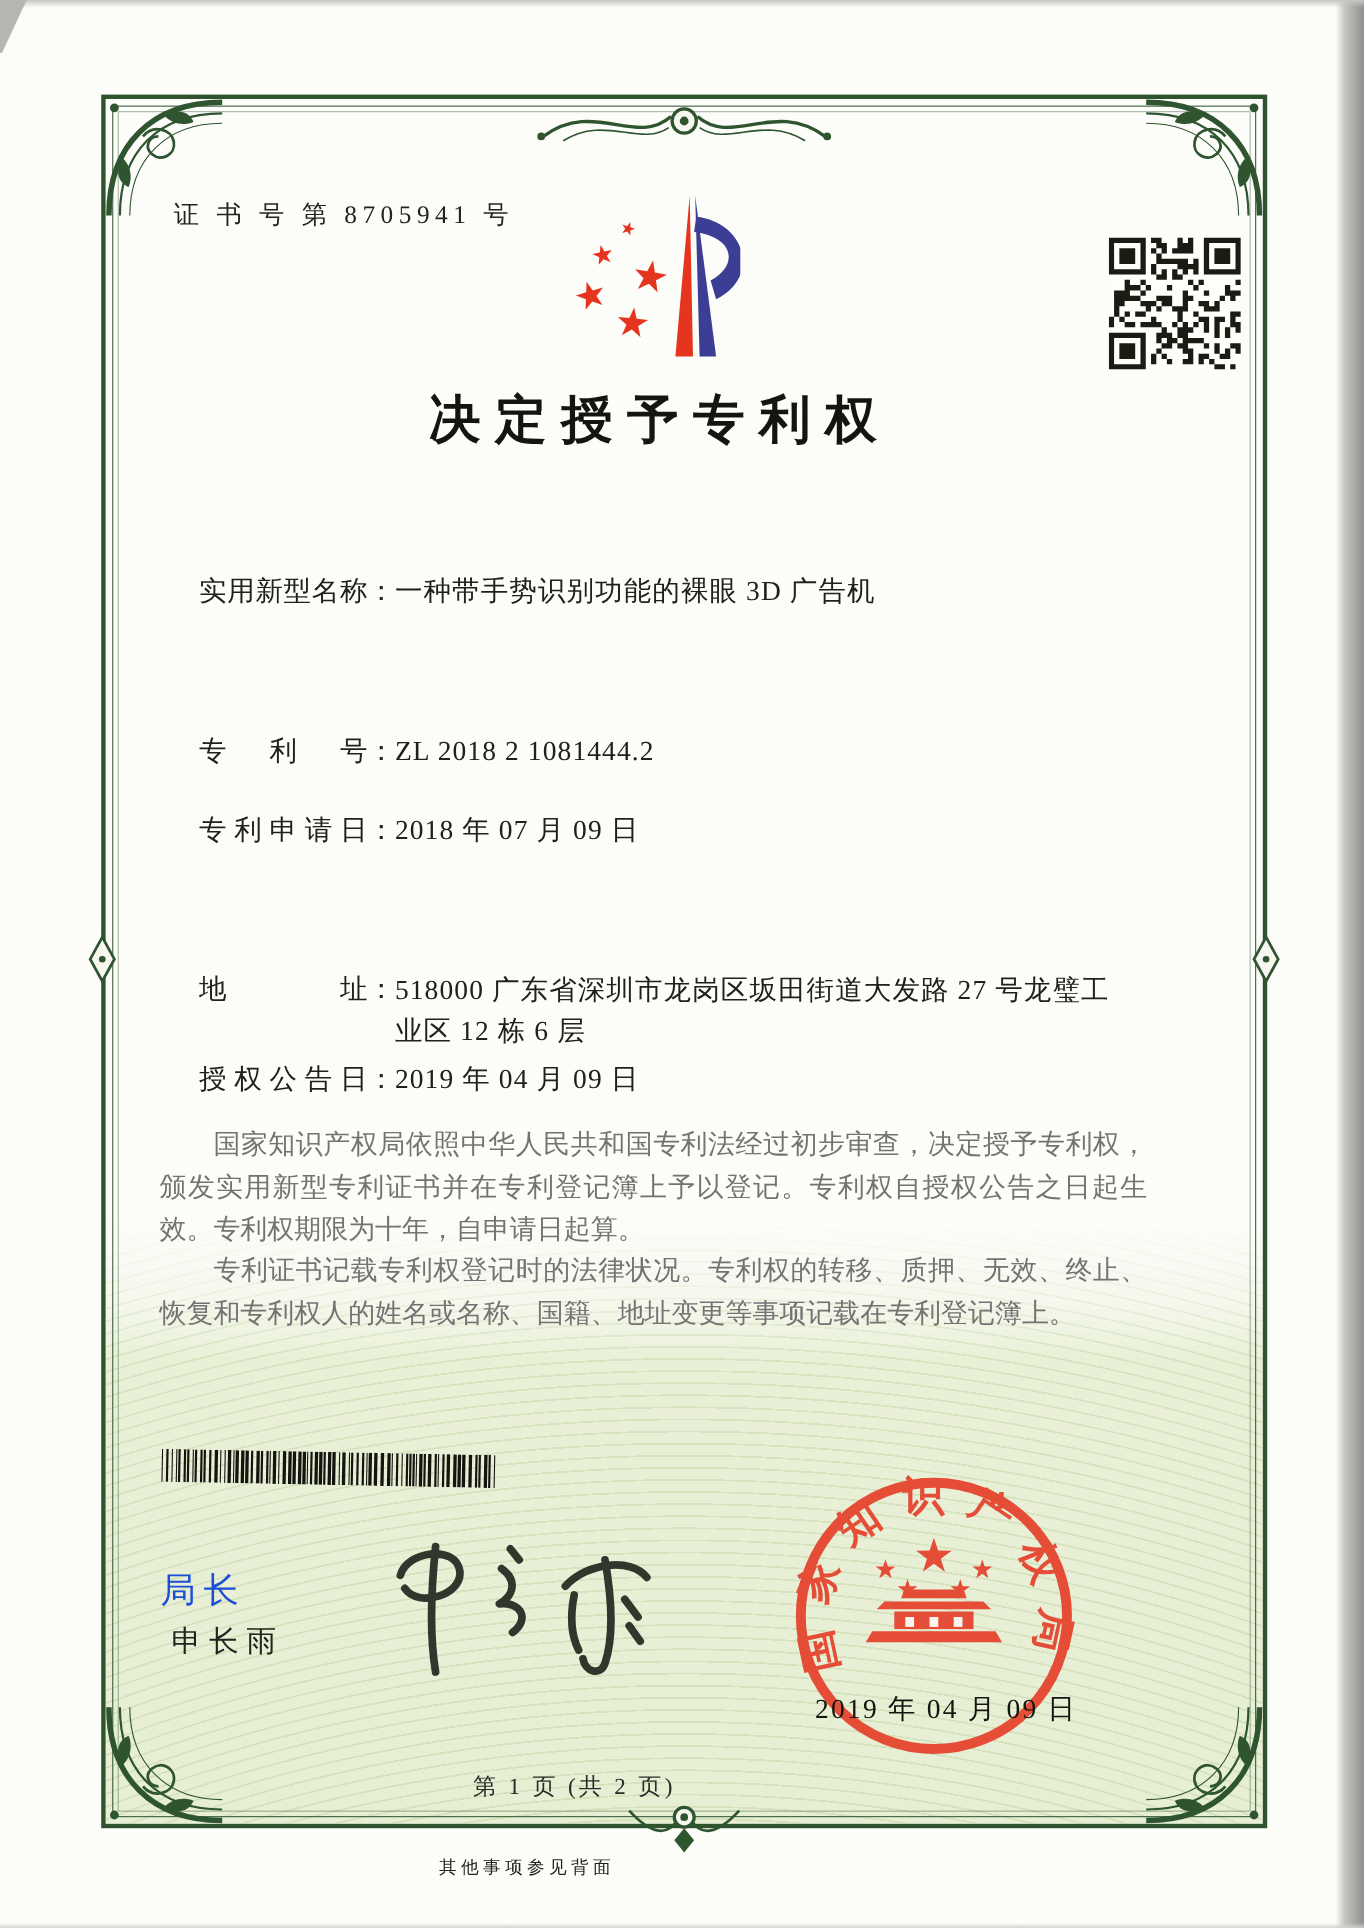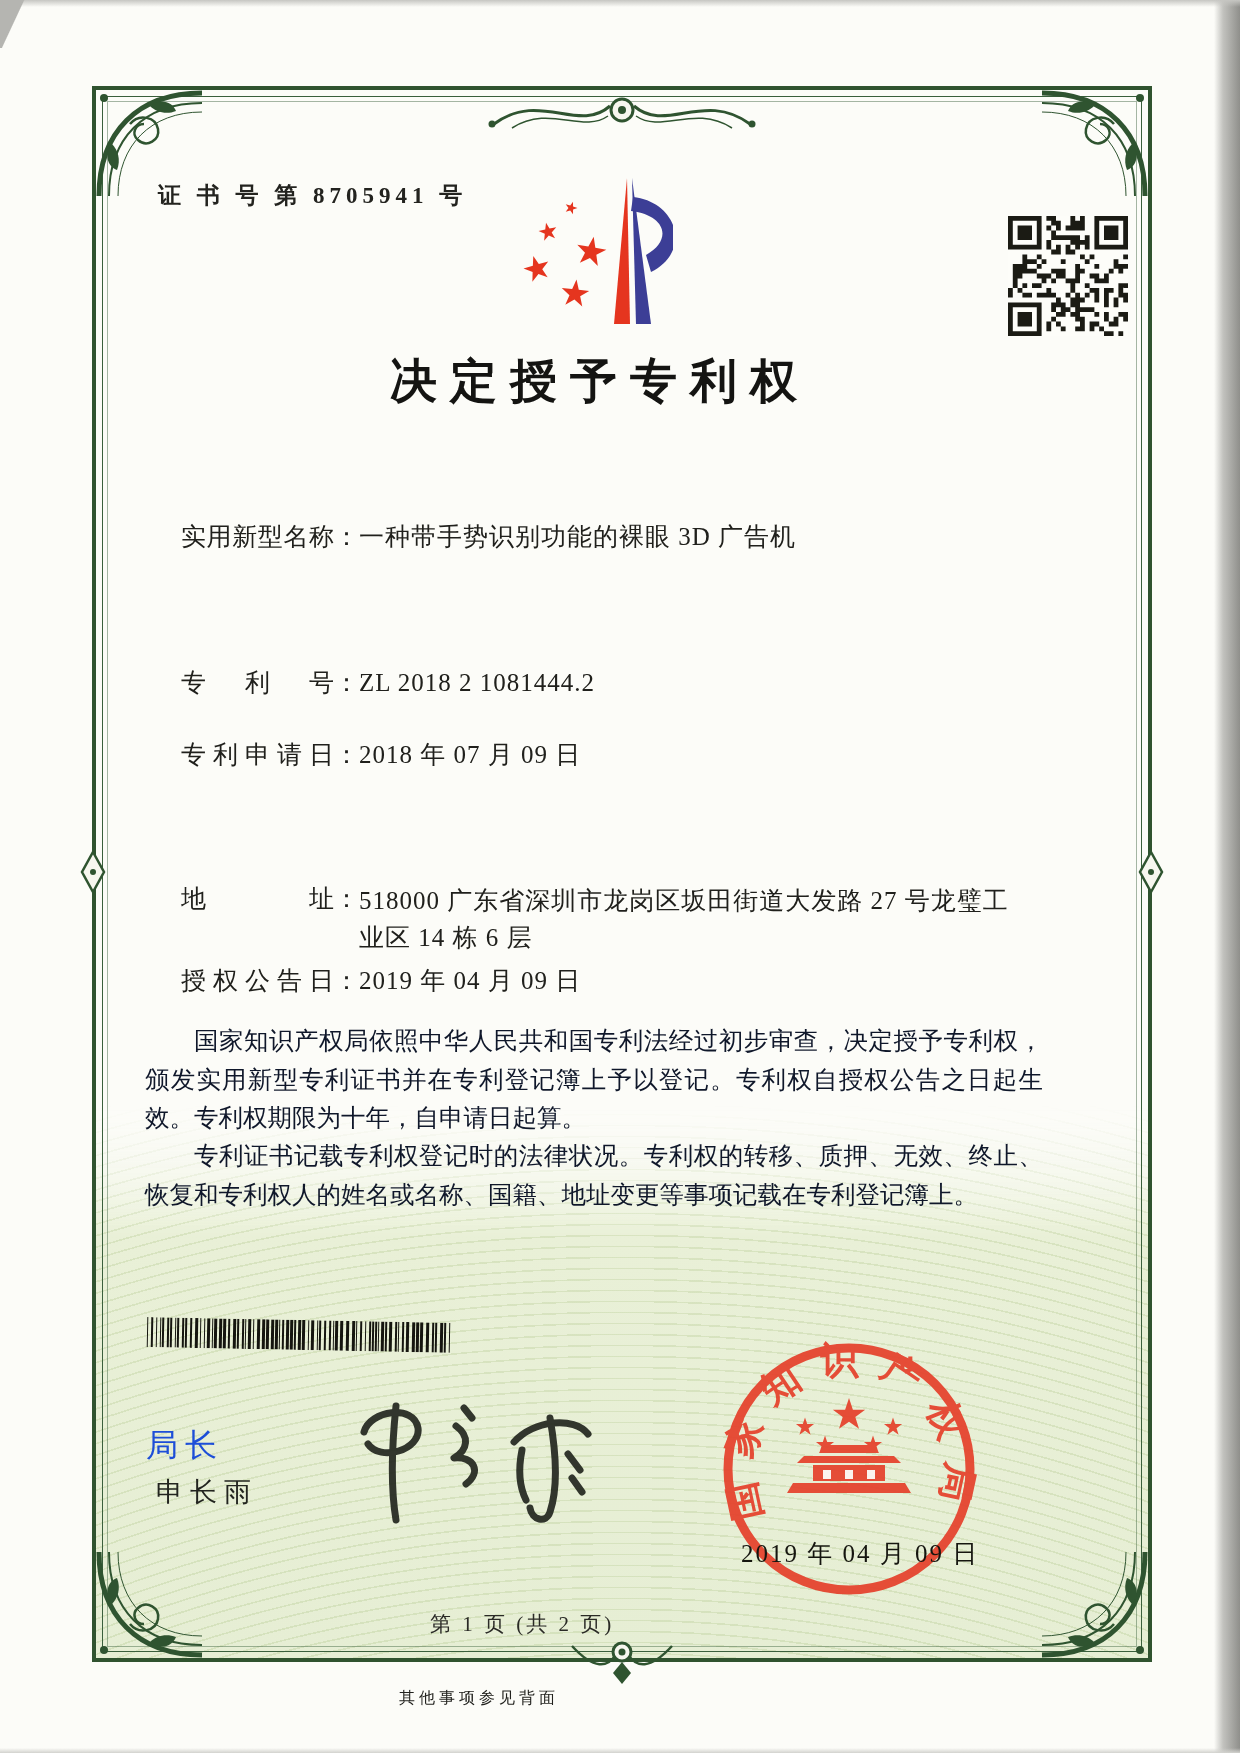--- a/index.html
+++ b/index.html
@@ -21,30 +21,30 @@
          linear-gradient(180deg, rgba(233,240,215,0) 0%, #e9f0d7 22%, #e6eed4 100%);
        -webkit-mask-image:linear-gradient(180deg,transparent 0,#000 24%);
        mask-image:linear-gradient(180deg,transparent 0,#000 24%);}
   
   .frame{position:absolute;left:92px;top:86px;width:1060px;height:1576px;
        border:4px solid #30532f;box-sizing:border-box;}
   .frame-inner{position:absolute;inset:6px;border:1px solid #3a5f3c;}
   .frame-inner2{position:absolute;inset:11px;border:1px solid rgba(58,95,60,.45);}
   .orn{position:absolute;}
   
-  .cert-no{position:absolute;left:158px;top:180px;font-size:23px;letter-spacing:5px;color:#23231f;font-weight:bold;}
+  .cert-no{position:absolute;left:158px;top:180px;font-size:23px;letter-spacing:5px;color:#23231f;}
   .main-title{position:absolute;left:60px;width:1080px;top:350px;text-align:center;
        font-size:47px;font-weight:bold;letter-spacing:13px;color:#141412;}
   .field{position:absolute;left:145px;font-size:25px;white-space:nowrap;color:#20201c;margin-left:36px;}
   .field .lab{display:inline-block;width:153px;text-align:justify;text-align-last:justify;vertical-align:top;}
   .field .val{letter-spacing:1px;}
   .field.addr{white-space:normal;width:920px;}
   .field.addr .val{display:inline-block;width:672px;vertical-align:top;line-height:37px;letter-spacing:1px;}
   .para{position:absolute;left:145px;width:898px;font-size:24.5px;line-height:38.5px;
-       text-align:justify;text-indent:2em;color:#0f172a;}
+       text-align:justify;text-indent:2em;color:#737373;}
   .sig-role{position:absolute;left:146px;top:1424px;font-size:32px;letter-spacing:7px;color:#1d4ed8;}
   .sig-name{position:absolute;left:156px;top:1474px;font-size:27px;letter-spacing:7px;color:#22241f;}
   .signature-svg{position:absolute;left:336px;top:1392px;}
   .barcode-svg{position:absolute;left:145px;top:1320px;transform:rotate(1.1deg);}
   .qr-svg{position:absolute;left:1008px;top:216px;}
   .logo-svg{position:absolute;left:498px;top:172px;}
   .seal-svg{position:absolute;left:719px;top:1339px;opacity:.93;}
   .seal-date{position:absolute;left:741px;top:1537px;font-size:25px;letter-spacing:2px;color:#15150f;z-index:5;}
   .page-info{position:absolute;left:430px;top:1610px;font-size:21px;letter-spacing:3px;color:#2a2a26;}
   .back-note{position:absolute;left:399px;top:1688px;font-size:16px;letter-spacing:4px;color:#22221e;}
@@ -142,21 +142,21 @@
   <div class="field" style="top:520px">
     <span class="lab">实用新型名称</span><span>：</span><span class="val">一种带手势识别功能的裸眼 3D 广告机</span>
   </div>
   <div class="field" style="top:666px">
     <span class="lab">专利号</span><span>：</span><span class="val">ZL 2018 2 1081444.2</span>
   </div>
   <div class="field" style="top:738px">
     <span class="lab">专利申请日</span><span>：</span><span class="val">2018 年 07 月 09 日</span>
   </div>
   <div class="field addr" style="top:882px">
-    <span class="lab">地址</span><span>：</span><span class="val">518000 广东省深圳市龙岗区坂田街道大发路 27 号龙璧工业区 14 栋 6 层</span>
+    <span class="lab">地址</span><span>：</span><span class="val">518000 广东省深圳市龙岗区坂田街道大发路 27 号龙璧工业区 12 栋 6 层</span>
   </div>
   <div class="field" style="top:964px">
     <span class="lab">授权公告日</span><span>：</span><span class="val">2019 年 04 月 09 日</span>
   </div>
 
   <div class="para" style="top:1022px">国家知识产权局依照中华人民共和国专利法经过初步审查，决定授予专利权，颁发实用新型专利证书并在专利登记簿上予以登记。专利权自授权公告之日起生效。专利权期限为十年，自申请日起算。</div>
   <div class="para" style="top:1137px">专利证书记载专利权登记时的法律状况。专利权的转移、质押、无效、终止、恢复和专利权人的姓名或名称、国籍、地址变更等事项记载在专利登记簿上。</div>
 
   <svg class="barcode-svg" width="312" height="30" viewBox="0 0 312 30">
     <path id="bar-path" fill="#15150f" d="M2 0h1v30h-1zM6 0h2v30h-2zM11 0h1v30h-1zM15 0h1v30h-1zM17 0h2v30h-2zM22 0h2v30h-2zM25 0h2v30h-2zM30 0h1v30h-1zM32 0h2v30h-2zM37 0h2v30h-2zM40 0h2v30h-2zM45 0h2v30h-2zM50 0h3v30h-3zM55 0h1v30h-1zM59 0h1v30h-1zM62 0h3v30h-3zM67 0h1v30h-1zM69 0h3v30h-3zM74 0h3v30h-3zM78 0h3v30h-3zM83 0h2v30h-2zM88 0h3v30h-3zM92 0h2v30h-2zM97 0h2v30h-2zM100 0h1v30h-1zM103 0h3v30h-3zM108 0h1v30h-1zM112 0h3v30h-3zM117 0h3v30h-3zM121 0h3v30h-3zM126 0h3v30h-3zM130 0h3v30h-3zM134 0h1v30h-1zM137 0h2v30h-2zM141 0h3v30h-3zM145 0h3v30h-3zM149 0h2v30h-2zM153 0h3v30h-3zM157 0h3v30h-3zM163 0h1v30h-1zM166 0h3v30h-3zM172 0h1v30h-1zM174 0h2v30h-2zM179 0h2v30h-2zM184 0h2v30h-2zM188 0h1v30h-1zM190 0h3v30h-3zM195 0h3v30h-3zM201 0h3v30h-3zM207 0h3v30h-3zM211 0h1v30h-1zM215 0h2v30h-2zM220 0h1v30h-1zM224 0h2v30h-2zM227 0h2v30h-2zM230 0h2v30h-2zM233 0h1v30h-1zM236 0h3v30h-3zM240 0h2v30h-2zM244 0h3v30h-3zM250 0h2v30h-2zM253 0h1v30h-1zM257 0h2v30h-2zM261 0h3v30h-3zM267 0h3v30h-3zM271 0h3v30h-3zM275 0h3v30h-3zM281 0h3v30h-3zM287 0h2v30h-2zM290 0h2v30h-2zM295 0h3v30h-3zM299 0h2v30h-2zM304 0h1v30h-1z"></path>

